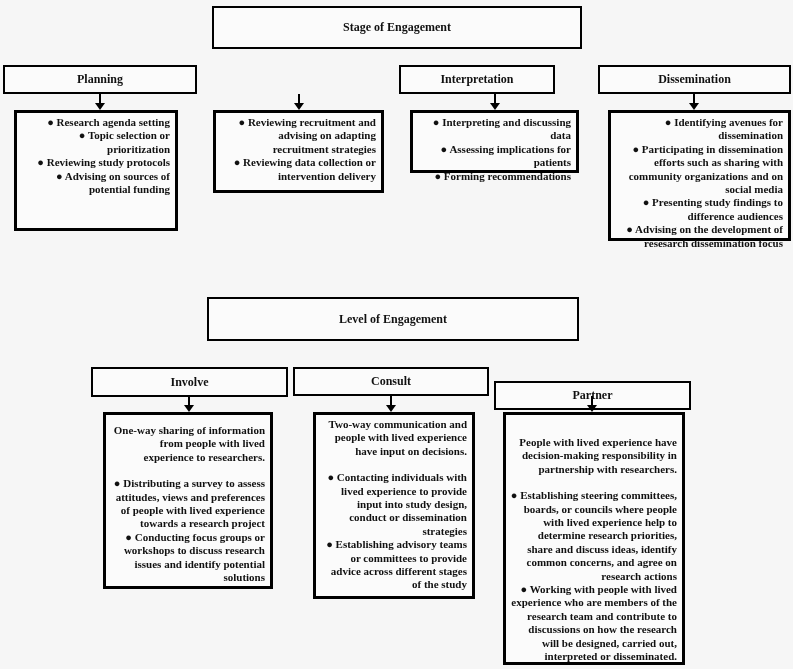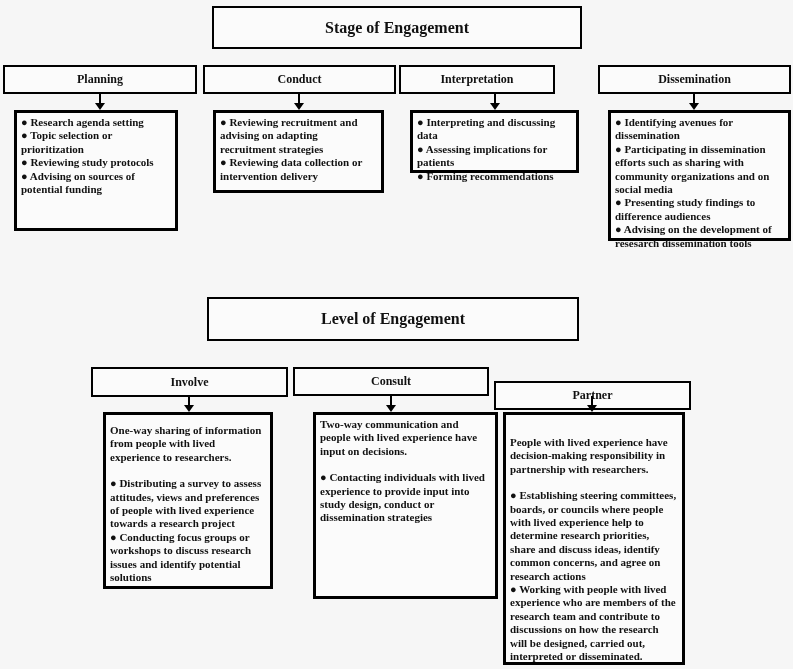--- a/index.html
+++ b/index.html
@@ -15,32 +15,32 @@
     overflow:hidden;
   }
   .box{
     position:absolute;
     box-sizing:border-box;
     background:#fbfbfb;
     border:2px solid #000000;
   }
   .title-box{
     display:flex;align-items:center;justify-content:center;
-    font-size:16px;font-weight:bold;text-align:center;
+    font-size:12px;font-weight:bold;text-align:center;
   }
   .hdr-box{
     display:flex;align-items:center;justify-content:center;
     font-size:12px;font-weight:bold;text-align:center;
   }
   .detail-box{
     border-width:3px;
     padding:3px 5px 3px 4px;
     font-size:11px;font-weight:bold;
     line-height:1.22;
-    text-align:left;
+    text-align:right;
   }
   .bullet-item{margin:0;}
   .intro-text{margin:0 0 13px 0;}
   .arrow{
     position:absolute;width:10px;
   }
   .arrow .stem{width:2px;height:9px;background:#000000;margin:0 auto;}
   .arrow .head{
     width:0;height:0;margin:0 auto;
     border-left:5px solid transparent;
@@ -52,23 +52,20 @@
 <body>
 
 <div class="canvas">
 
   <div class="box title-box" style="left:212px;top:6px;width:370px;height:43px;">
     <span>Stage of Engagement</span>
   </div>
 
   <div class="box hdr-box" style="left:3px;top:65px;width:194px;height:29px;">
     <span>Planning</span>
-  </div>
-  <div class="box hdr-box" style="left:203px;top:65px;width:193px;height:29px;">
-    <span>Conduct</span>
   </div>
   <div class="box hdr-box" style="left:399px;top:65px;width:156px;height:29px;">
     <span>Interpretation</span>
   </div>
   <div class="box hdr-box" style="left:598px;top:65px;width:193px;height:29px;">
     <span>Dissemination</span>
   </div>
 
   <div class="arrow" style="left:95px;top:94px;">
     <div class="stem"></div>
@@ -99,21 +96,21 @@
   </div>
   <div class="box detail-box" style="left:410px;top:110px;width:169px;height:63px;">
     <div class="bullet-item">● Interpreting and discussing data</div>
     <div class="bullet-item">● Assessing implications for patients</div>
     <div class="bullet-item">● Forming recommendations</div>
   </div>
   <div class="box detail-box" style="left:608px;top:110px;width:183px;height:131px;">
     <div class="bullet-item">● Identifying avenues for dissemination</div>
     <div class="bullet-item">● Participating in dissemination efforts such as sharing with community organizations and on social media</div>
     <div class="bullet-item">● Presenting study findings to difference audiences</div>
-    <div class="bullet-item">● Advising on the development of resesarch dissemination tools</div>
+    <div class="bullet-item">● Advising on the development of resesarch dissemination focus</div>
   </div>
 
   <div class="box title-box" style="left:207px;top:297px;width:372px;height:44px;">
     <span>Level of Engagement</span>
   </div>
 
   <div class="box hdr-box" style="left:91px;top:367px;width:197px;height:30px;">
     <span>Involve</span>
   </div>
   <div class="box hdr-box" style="left:293px;top:367px;width:196px;height:29px;">
@@ -134,23 +131,24 @@
   <div class="arrow" style="left:587px;top:396px;">
     <div class="stem"></div>
     <div class="head"></div>
   </div>
 
   <div class="box detail-box" style="left:103px;top:412px;width:170px;height:177px;padding-top:9px;">
     <div class="intro-text">One-way sharing of information from people with lived experience to researchers.</div>
     <div class="bullet-item">● Distributing a survey to assess attitudes, views and preferences of people with lived experience towards a research project</div>
     <div class="bullet-item">● Conducting focus groups or workshops to discuss research issues and identify potential solutions</div>
   </div>
-  <div class="box detail-box" style="left:313px;top:412px;width:185px;height:187px;">
+  <div class="box detail-box" style="left:313px;top:412px;width:162px;height:187px;">
     <div class="intro-text">Two-way communication and people with lived experience have input on decisions.</div>
     <div class="bullet-item">● Contacting individuals with lived experience to provide input into study design, conduct or dissemination strategies</div>
+    <div class="bullet-item">● Establishing advisory teams or committees to provide advice across different stages of the study</div>
   </div>
   <div class="box detail-box" style="left:503px;top:412px;width:182px;height:253px;padding-top:21px;">
     <div class="intro-text">People with lived experience have decision-making responsibility in partnership with researchers.</div>
     <div class="bullet-item">● Establishing steering committees, boards, or councils where people with lived experience help to determine research priorities, share and discuss ideas, identify common concerns, and agree on research actions</div>
     <div class="bullet-item">● Working with people with lived experience who are members of the research team and contribute to discussions on how the research will be designed, carried out, interpreted or disseminated.</div>
   </div>
 
 </div>
 
 </body></html>

